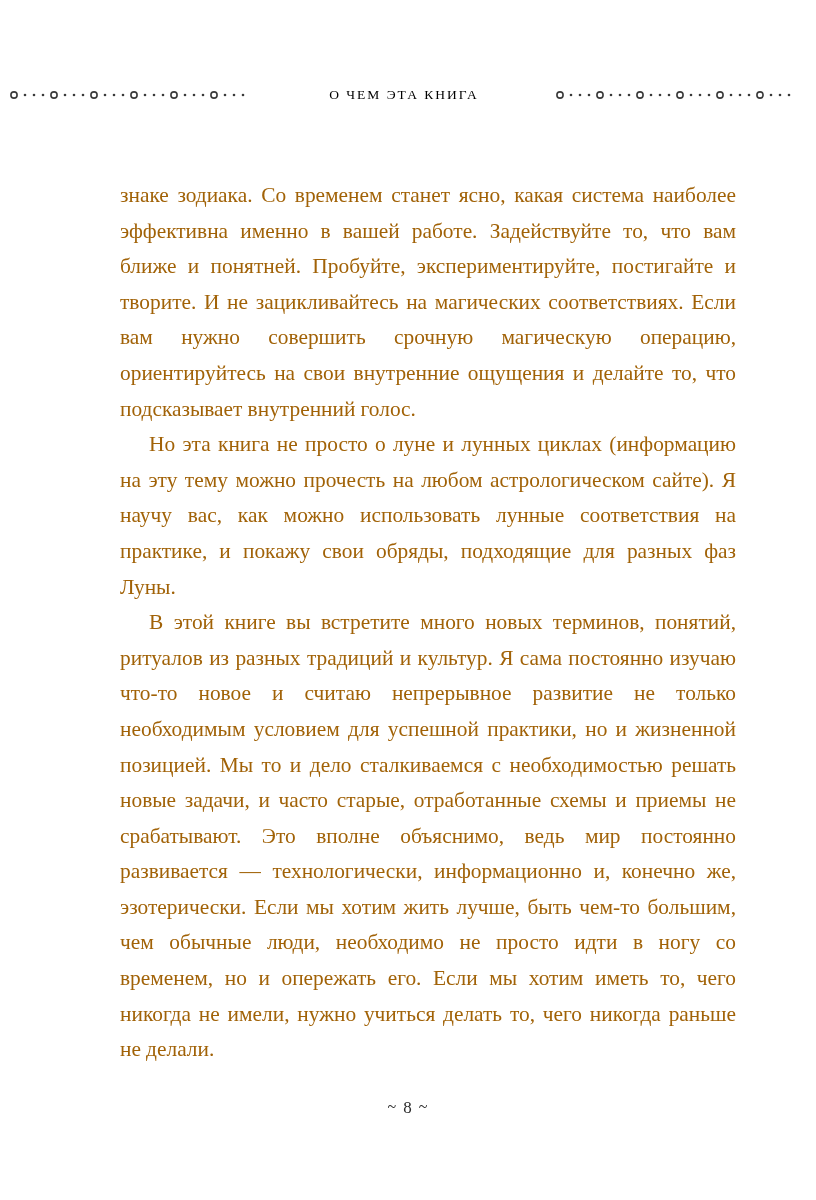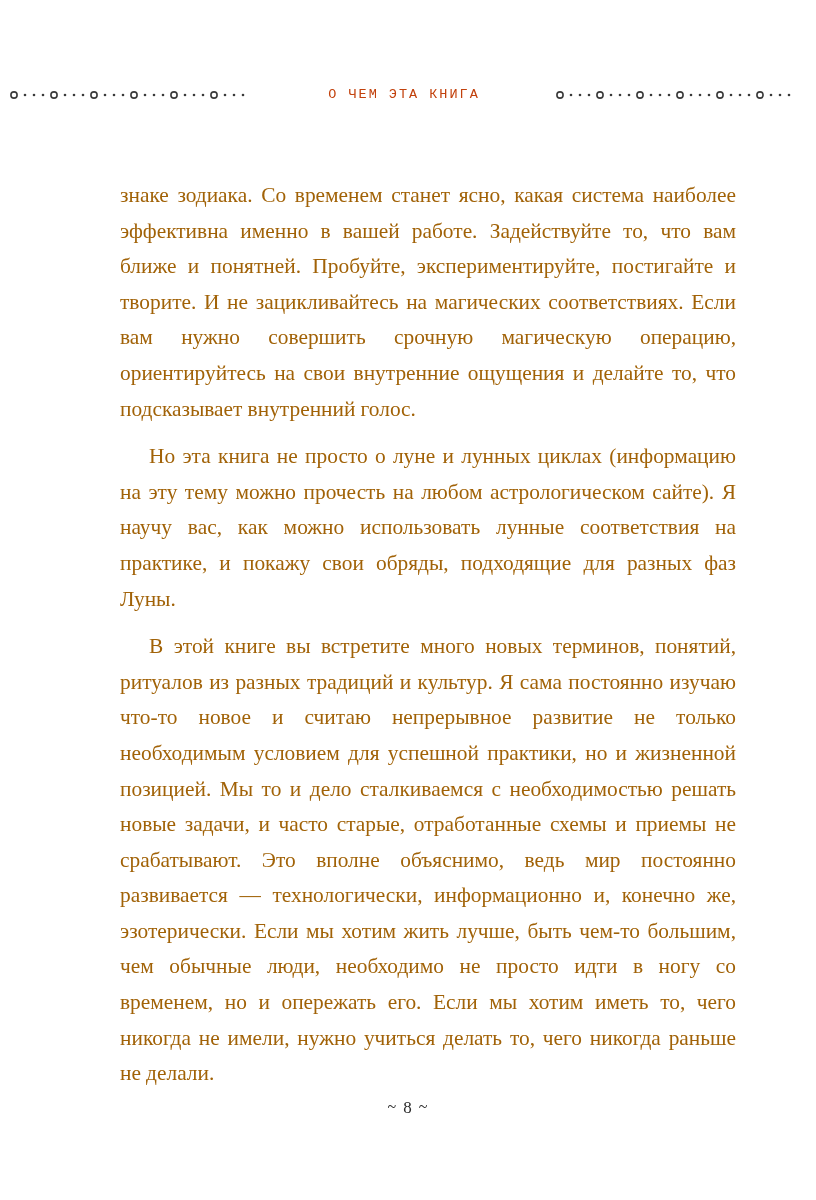--- a/index.html
+++ b/index.html
@@ -44,24 +44,24 @@
     display: flex;
     align-items: center;
   }
   .ornament.left  { margin-left: 8px; }
   .ornament.right { margin-right: 16px; }
 
   .ornament svg { display: block; }
 
   .head-title {
     flex: 0 0 auto;
-    font-family: Liberation Mono, monospace;
+    font-family: Liberation Serif, serif;
     font-size: 13.5px;
     letter-spacing: 2.0px;
-    color: #c2410c;
+    color: #000000;
     white-space: nowrap;
     text-transform: uppercase;
     font-weight: 400;
     line-height: 1;
     padding-bottom: 1px;
   }
 
   
   .text-block {
     position: absolute;
@@ -77,21 +77,21 @@
     text-align: justify;
     text-justify: inter-word;
     color: #a16207;
     hyphens: manual;
     word-spacing: -0.2px;
   }
   .para.indent {
     text-indent: 29px;
   }
   .para + .para {
-    margin-top: 12px;
+    margin-top: 0;
   }
 
   
   .folio {
     position: absolute;
     left: 0;
     top: 1098px;
     width: 816px;
     text-align: center;
     font-size: 17px;

